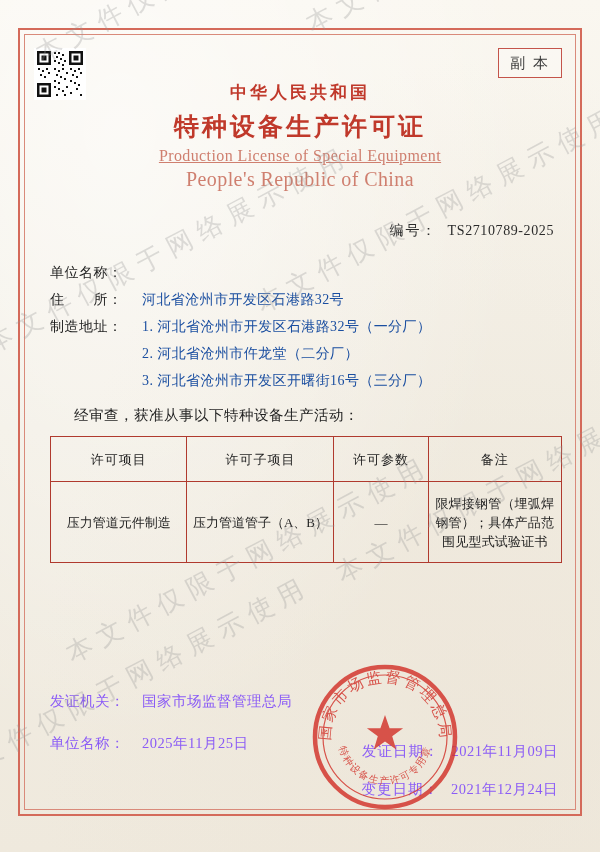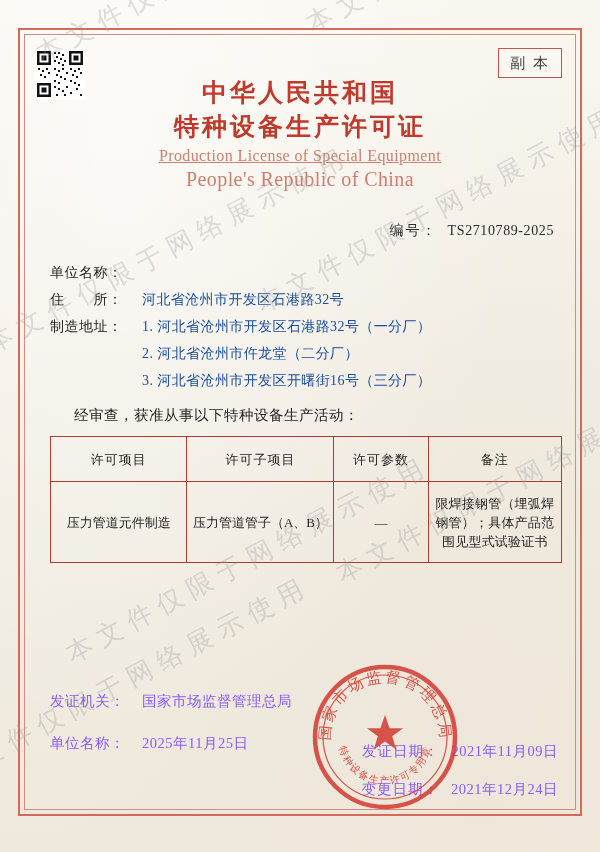--- a/index.html
+++ b/index.html
@@ -77,21 +77,21 @@
   }
 
   .title-block {
     position: absolute;
     left: 0;
     right: 0;
     top: 76px;
     text-align: center;
   }
   .title-cn1 {
-    font-size: 25px;
+    font-size: 17px;
     color: #c0392b;
     letter-spacing: 3px;
     font-weight: bold;
     line-height: 34px;
     font-family: "Liberation Serif", serif;
   }
   .title-cn2 {
     font-size: 25px;
     color: #c0392b;
     letter-spacing: 3px;

